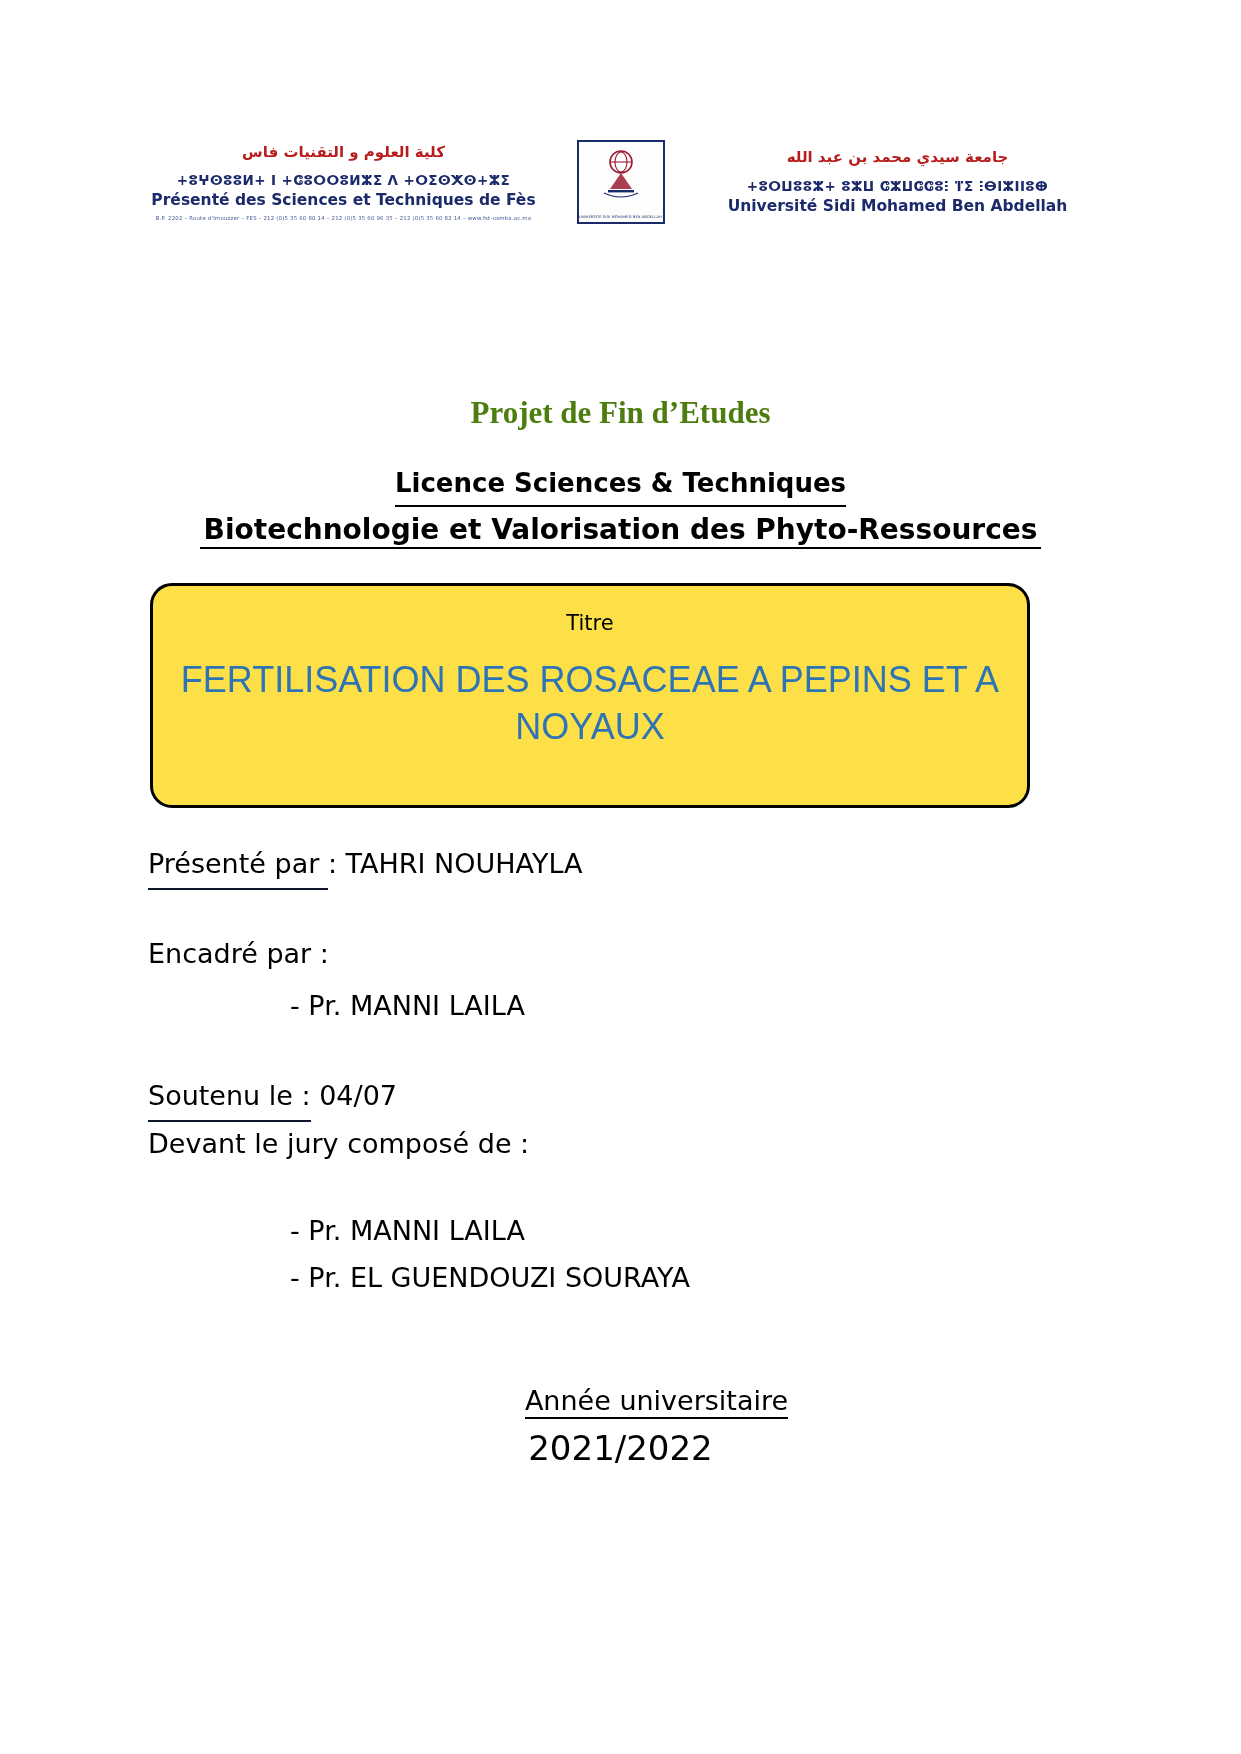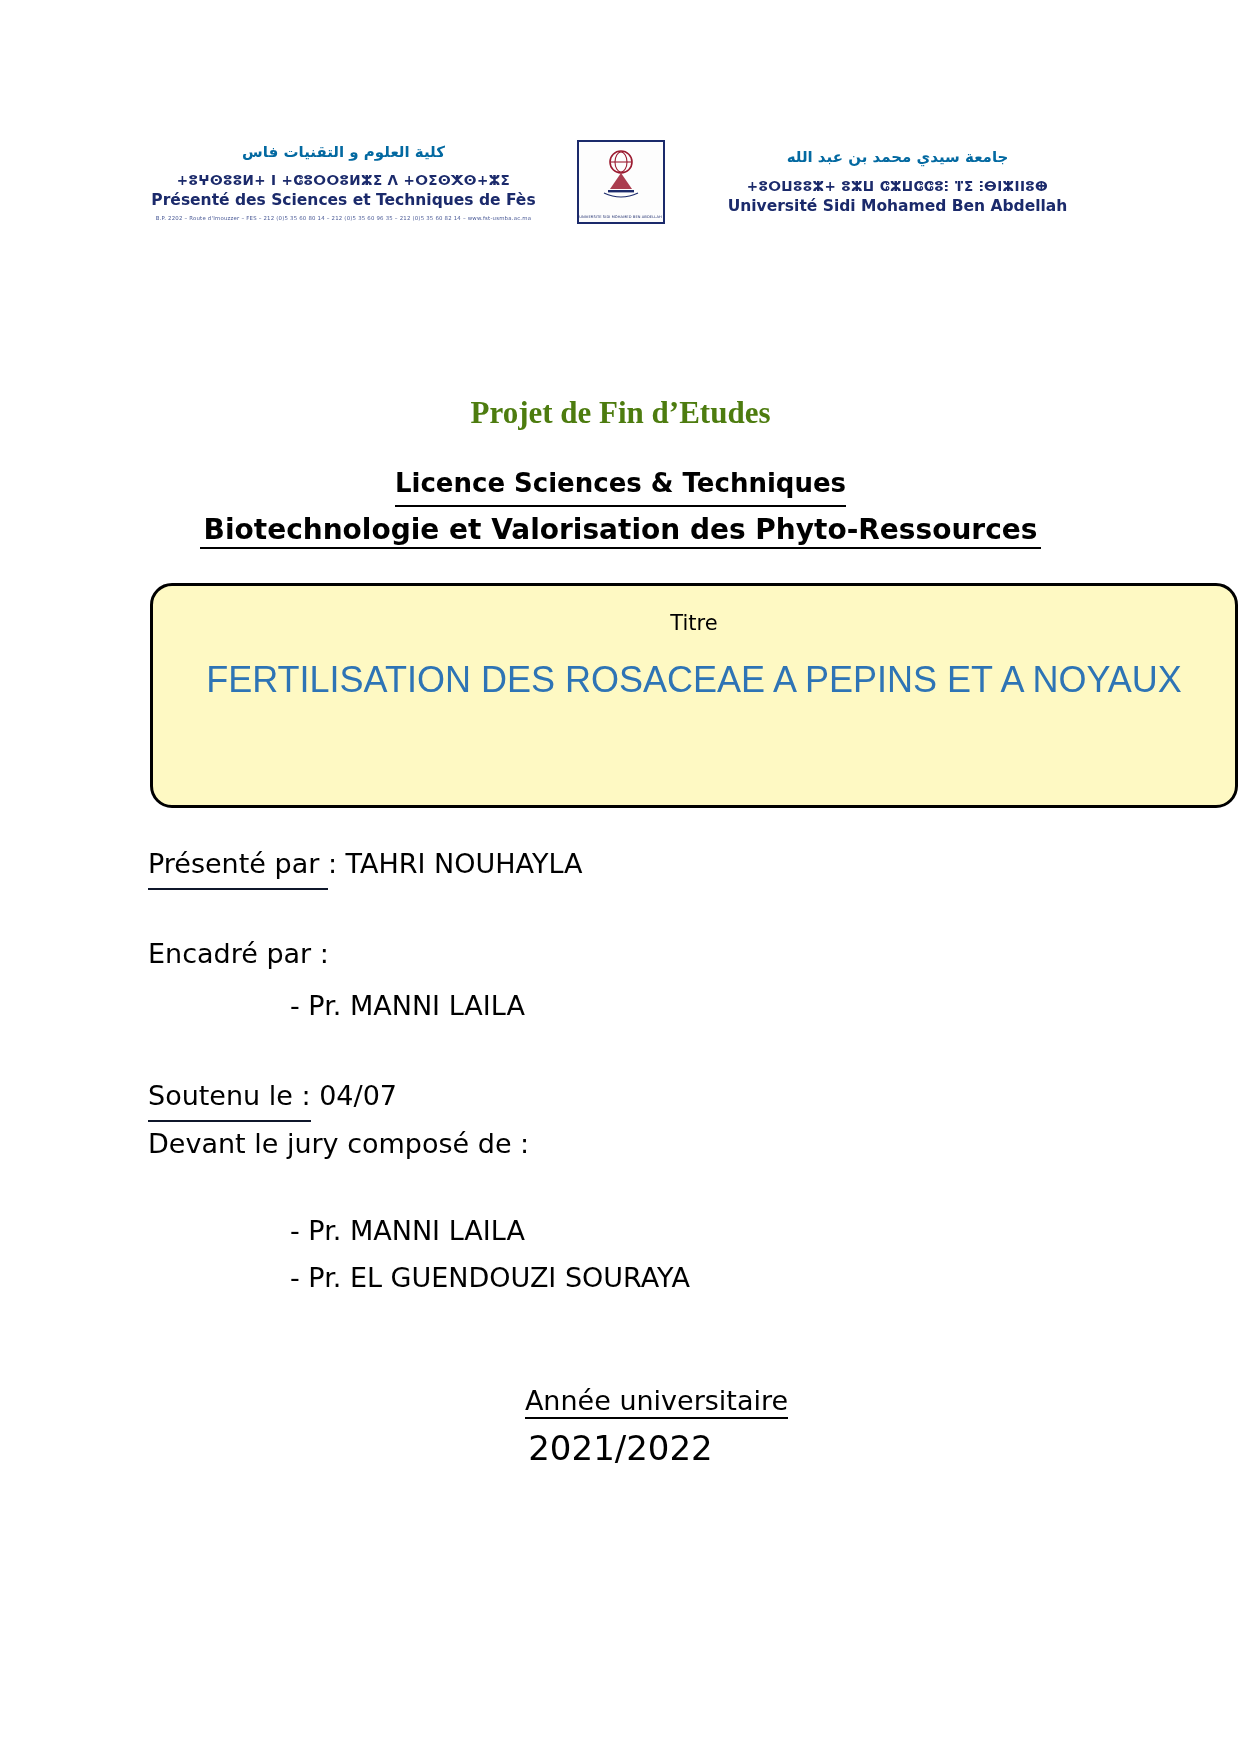--- a/index.html
+++ b/index.html
@@ -39,21 +39,21 @@
     text-align: center;
     line-height: 1.25;
   }
   .lh-left { width: 390px; }
   .lh-right { width: 390px; }
 
   .lh-ar {
     font-family: "DejaVu Sans", sans-serif;
     font-size: 15px;
     font-weight: bold;
-    color: #0369a1;
+    color: #b91c1c;
     direction: rtl;
     letter-spacing: 0.2px;
   }
   .lh-tif {
     font-family: "DejaVu Sans", sans-serif;
     font-size: 13.5px;
     font-weight: bold;
     color: #1b2a6b;
     letter-spacing: 0.4px;
     margin-top: 11px;
@@ -145,26 +145,26 @@
     font-size: 28px;
     border-bottom: 2px solid #000;
     padding: 0 4px 1px 4px;
   }
 
   
   .title-box {
     position: absolute;
     top: 583px;
     left: 150px;
-    width: 1088px;
+    width: 880px;
     height: 225px;
     border: 3.5px solid #000;
     border-radius: 22px;
     box-sizing: border-box;
-    background: #fef9c3;
+    background: #fde047;
   }
   .title-label {
     margin-top: 25px;
     text-align: center;
     font-family: "DejaVu Sans", sans-serif;
     font-size: 21px;
     color: #000;
   }
   .title-main {
     margin-top: 22px;

